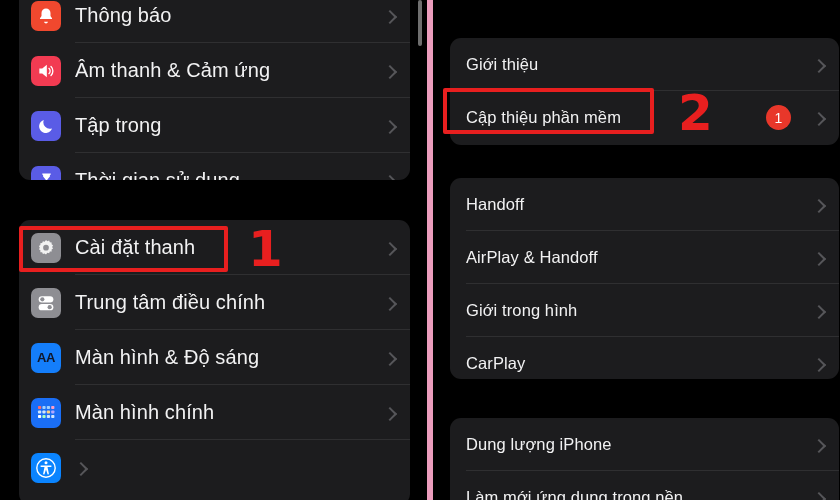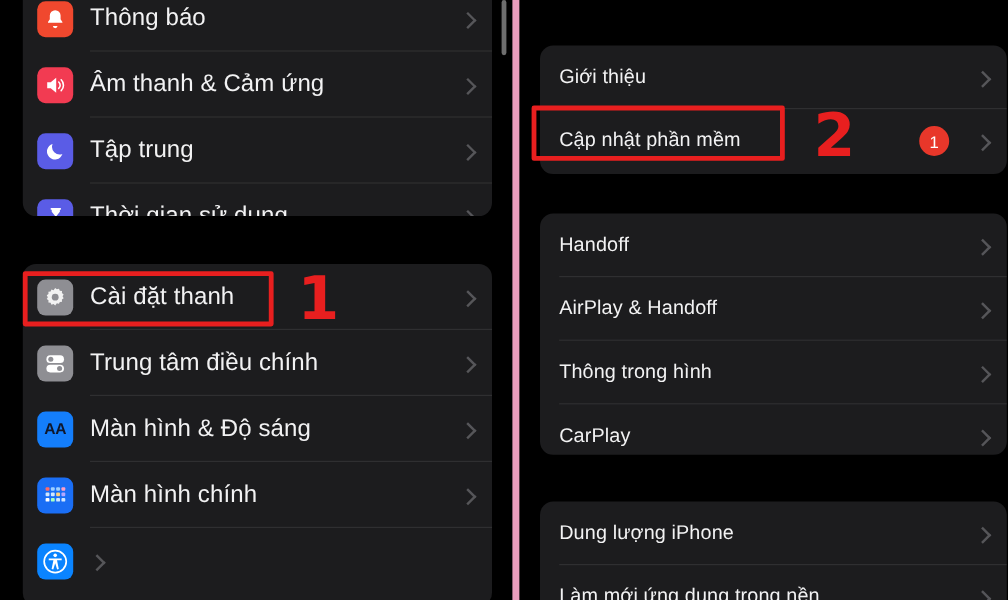--- a/index.html
+++ b/index.html
@@ -174,21 +174,21 @@
         <span class="chevron"></span>
         <span class="sep"></span>
       </div>
 
       <div class="row row-left">
         <span class="icon" style="background:#5a5ce6;">
           <svg width="18" height="18" viewBox="0 0 24 24">
               <path fill="#fff" d="M20 15.2A8.6 8.6 0 0 1 9.1 4a8.8 8.8 0 1 0 10.9 11.2z"></path>
             </svg>
         </span>
-        <span class="row-label">Tập trung</span>
+        <span class="row-label">Tập trong</span>
         <span class="chevron"></span>
         <span class="sep"></span>
       </div>
 
       <div class="row row-left no-sep">
         <span class="icon" style="background:#5a5ce6;">
           <svg width="17" height="17" viewBox="0 0 24 24">
               <path fill="#fff" d="M6 2h12v2h-1.2v2.2L13 11l3.8 4.8V18H18v2H6v-2h1.2v-2.2L11 11 7.2 6.2V4H6V2z"></path>
             </svg>
         </span>
@@ -295,40 +295,40 @@
 
   <div class="panel panel-right">
 
     <div class="card card-right" style="top:38px; height:107px;">
       <div class="row row-right">
         <span class="row-label">Giới thiệu</span>
         <span class="chevron"></span>
         <span class="sep"></span>
       </div>
       <div class="row row-right no-sep">
-        <span class="row-label">Cập nhật phần mềm</span>
+        <span class="row-label">Cập thiệu phần mềm</span>
         <span class="badge">1</span>
         <span class="chevron"></span>
 
       </div>
     </div>
 
     <div class="card card-right" style="top:178px; height:201px;">
       <div class="row row-right">
         <span class="row-label">Handoff</span>
         <span class="chevron"></span>
         <span class="sep"></span>
       </div>
       <div class="row row-right">
         <span class="row-label">AirPlay &amp; Handoff</span>
         <span class="chevron"></span>
         <span class="sep"></span>
       </div>
       <div class="row row-right">
-        <span class="row-label">Thông trong hình</span>
+        <span class="row-label">Giới trong hình</span>
         <span class="chevron"></span>
         <span class="sep"></span>
       </div>
       <div class="row row-right no-sep">
         <span class="row-label">CarPlay</span>
         <span class="chevron"></span>
 
       </div>
     </div>
 

